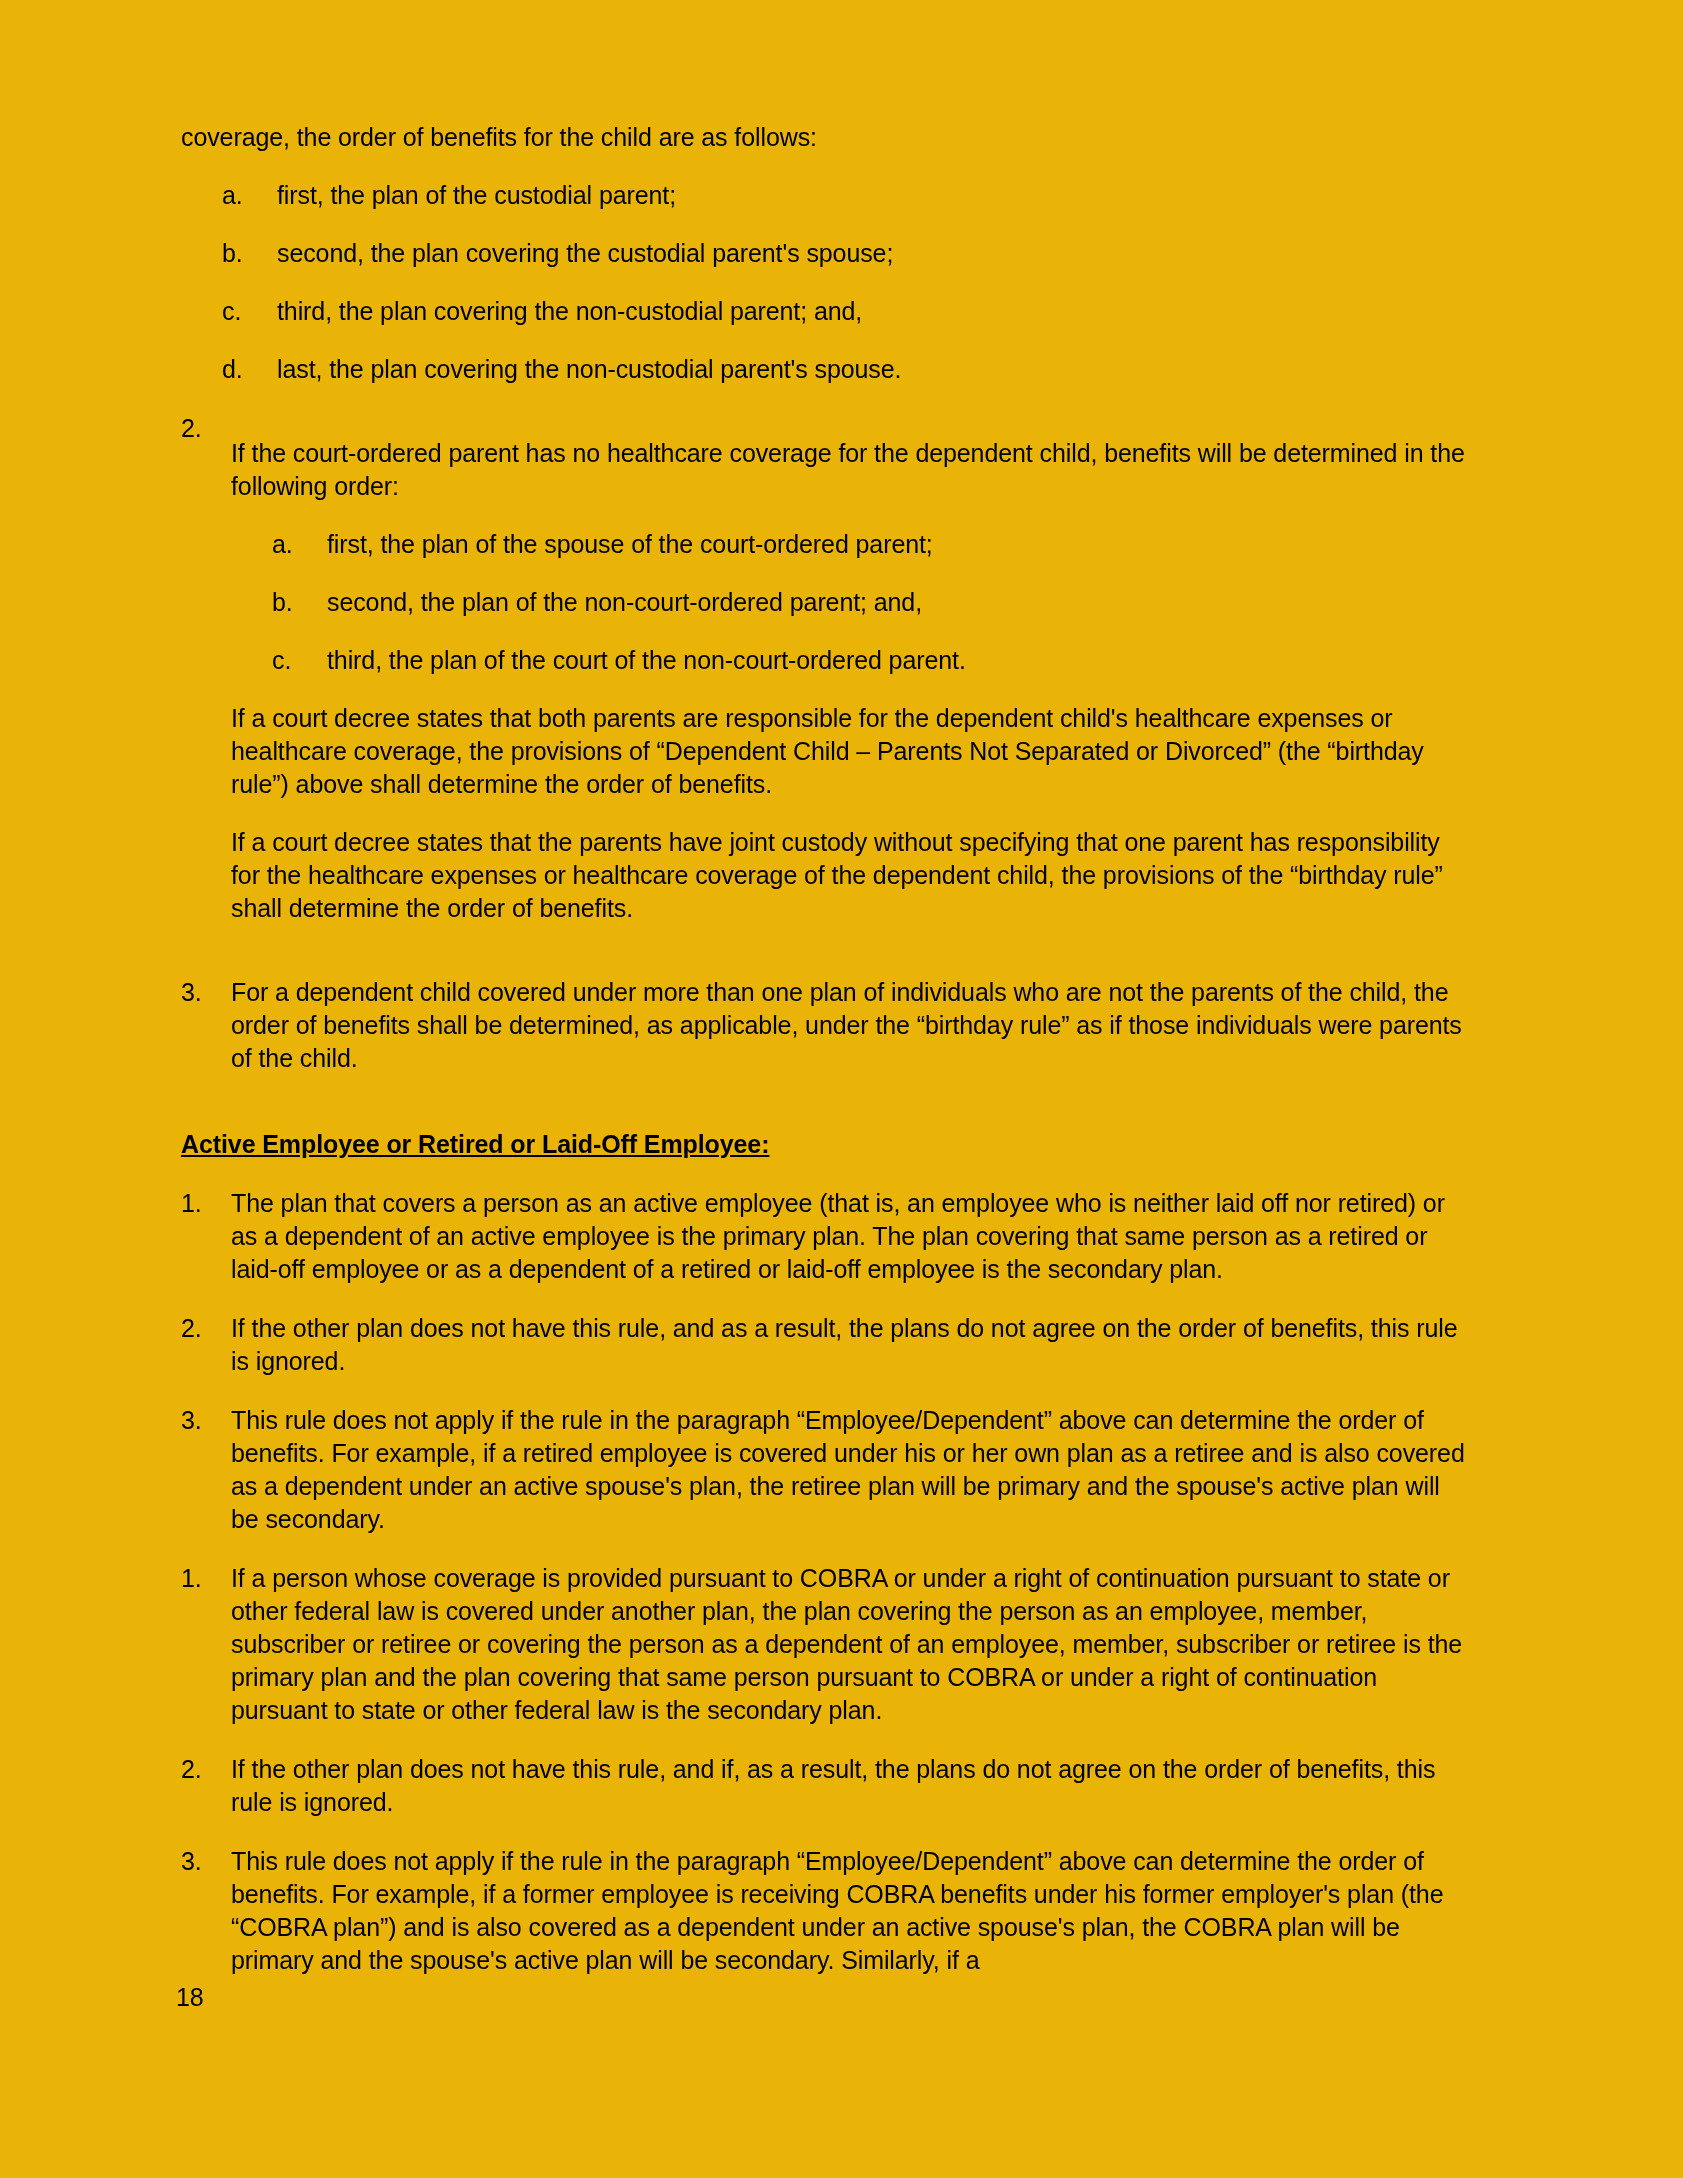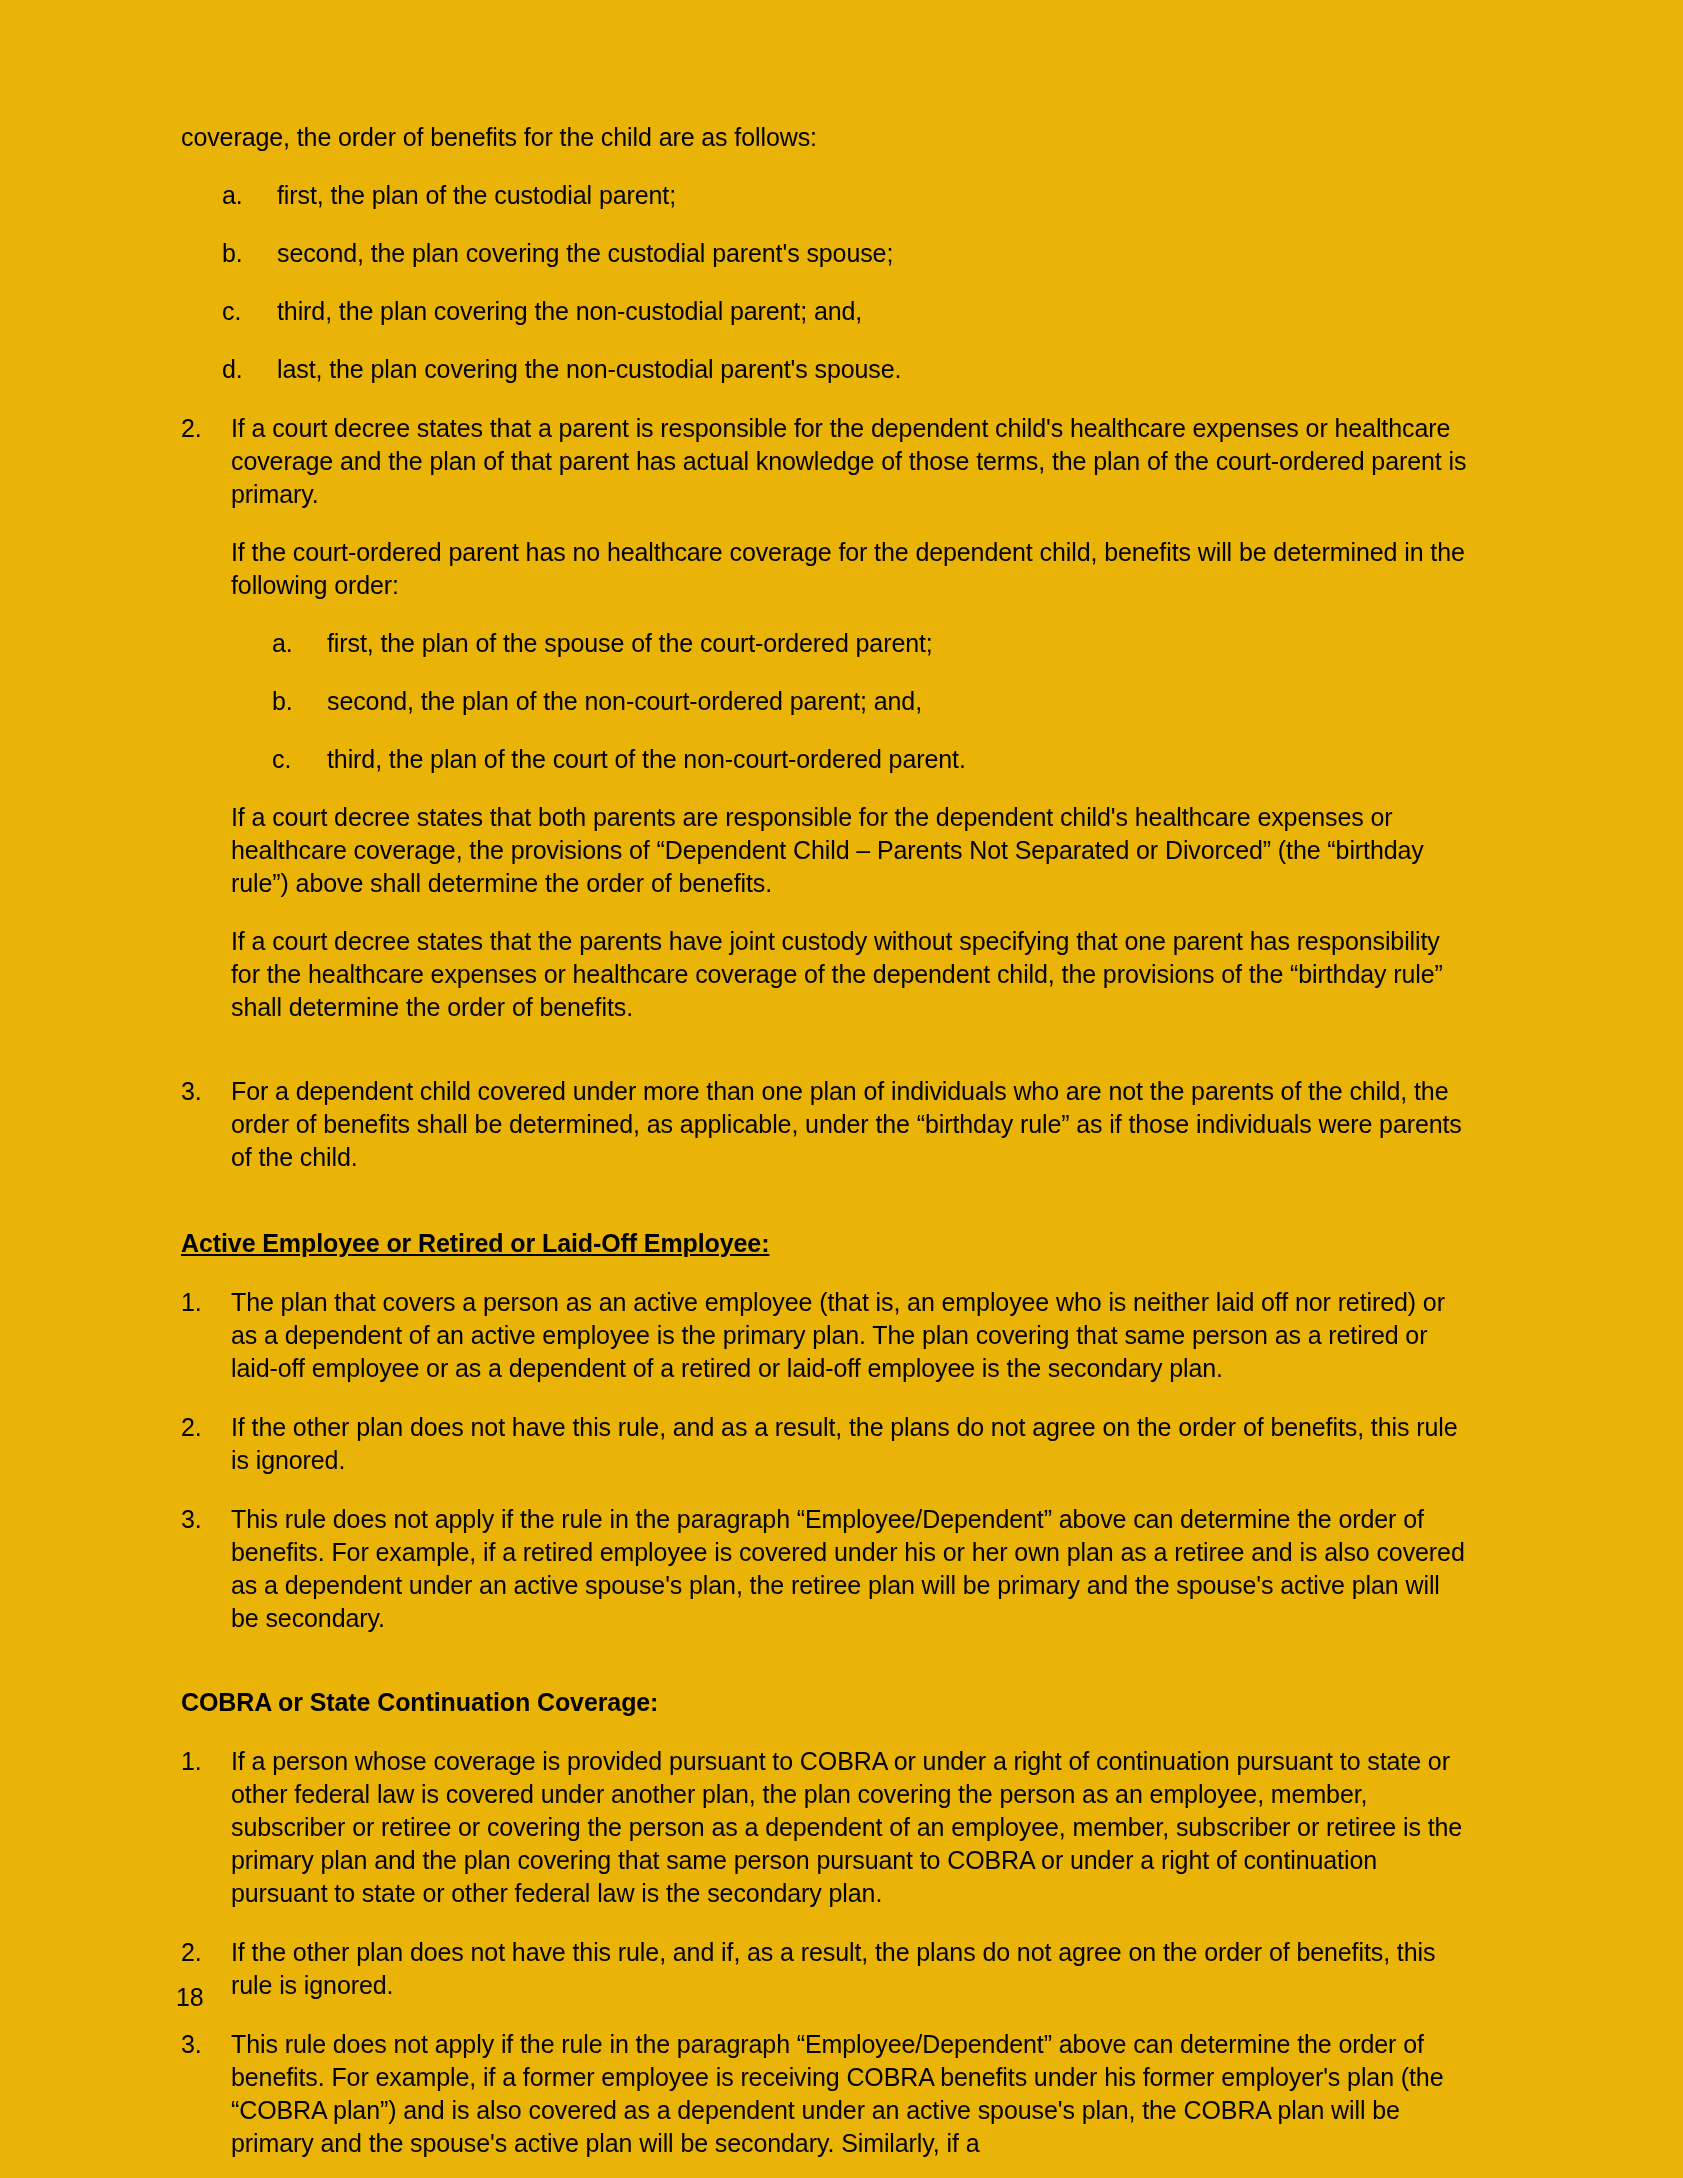--- a/index.html
+++ b/index.html
@@ -134,21 +134,20 @@
         <span class="txt alpha-marker">d.</span>
         <span class="txt alpha-text">last, the plan covering the non-custodial parent's spouse.</span>
       </li>
     </ul>
 
     <div class="num-list">
 
       <div class="num-item">
         <span class="txt num-marker">2.</span>
         <div class="num-body">
-          <p class="txt para">If a court decree states that a parent is responsible for the dependent child's healthcare expenses or healthcare coverage and the plan of that parent has actual knowledge of those terms, the plan of the court-ordered parent is primary.</p>
 
           <p class="txt sub-para">If the court-ordered parent has no healthcare coverage for the dependent child, benefits will be determined in the following order:</p>
 
           <ul class="alpha-list">
             <li class="alpha-item">
               <span class="txt alpha-marker">a.</span>
               <span class="txt alpha-text">first, the plan of the spouse of the court-ordered parent;</span>
             </li>
             <li class="alpha-item">
               <span class="txt alpha-marker">b.</span>
@@ -190,21 +189,20 @@
         </div>
       </div>
       <div class="num-item">
         <span class="txt num-marker">3.</span>
         <div class="num-body">
           <p class="txt para">This rule does not apply if the rule in the paragraph “Employee/Dependent” above can determine the order of benefits.   For example, if a retired employee is covered under his or her own plan as a retiree and is also covered as a dependent under an active spouse's plan, the retiree plan will be primary and the spouse's active plan will be secondary.</p>
         </div>
       </div>
     </div>
 
-    <h2 class="section-heading">COBRA or State Continuation Coverage:</h2>
 
     <div class="num-list heading-group-list">
       <div class="num-item">
         <span class="txt num-marker">1.</span>
         <div class="num-body">
           <p class="txt para">If a person whose coverage is provided pursuant to COBRA or under a right of continuation pursuant to state or other federal law is covered under another plan, the plan covering the person as an employee, member, subscriber or retiree or covering the person as a dependent of an employee, member, subscriber or retiree is the primary plan and the plan covering that same person pursuant to COBRA or under a right of continuation pursuant to state or other federal law is the secondary plan.</p>
         </div>
       </div>
       <div class="num-item">
         <span class="txt num-marker">2.</span>

